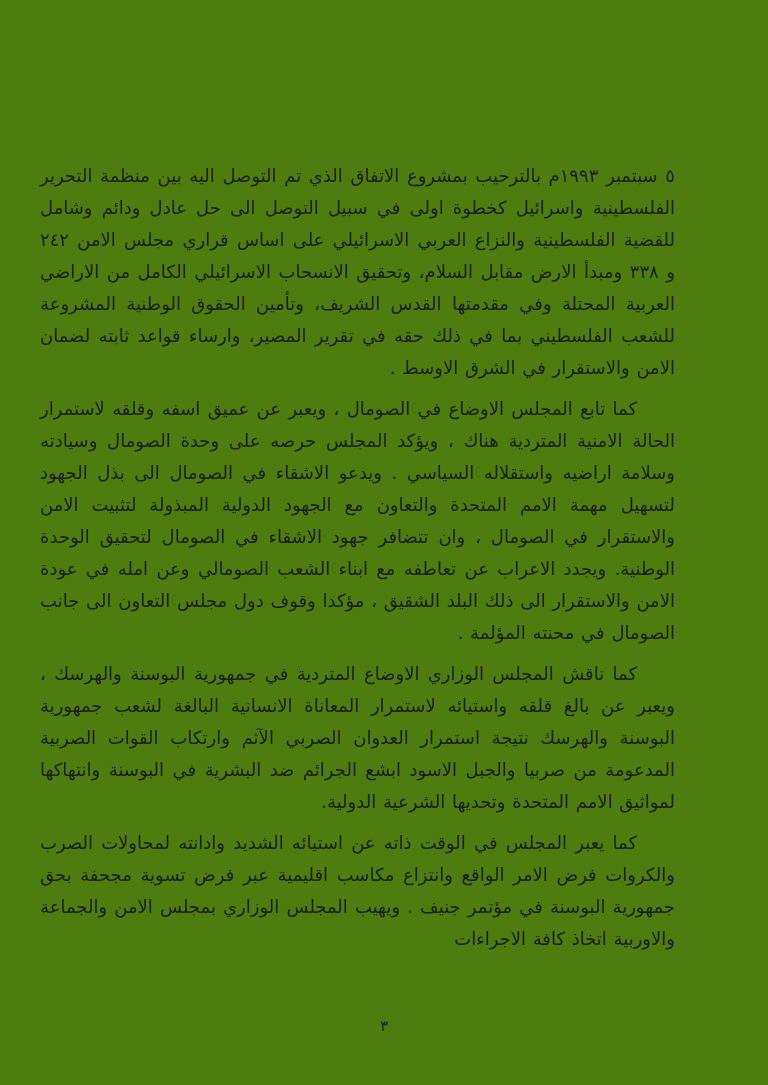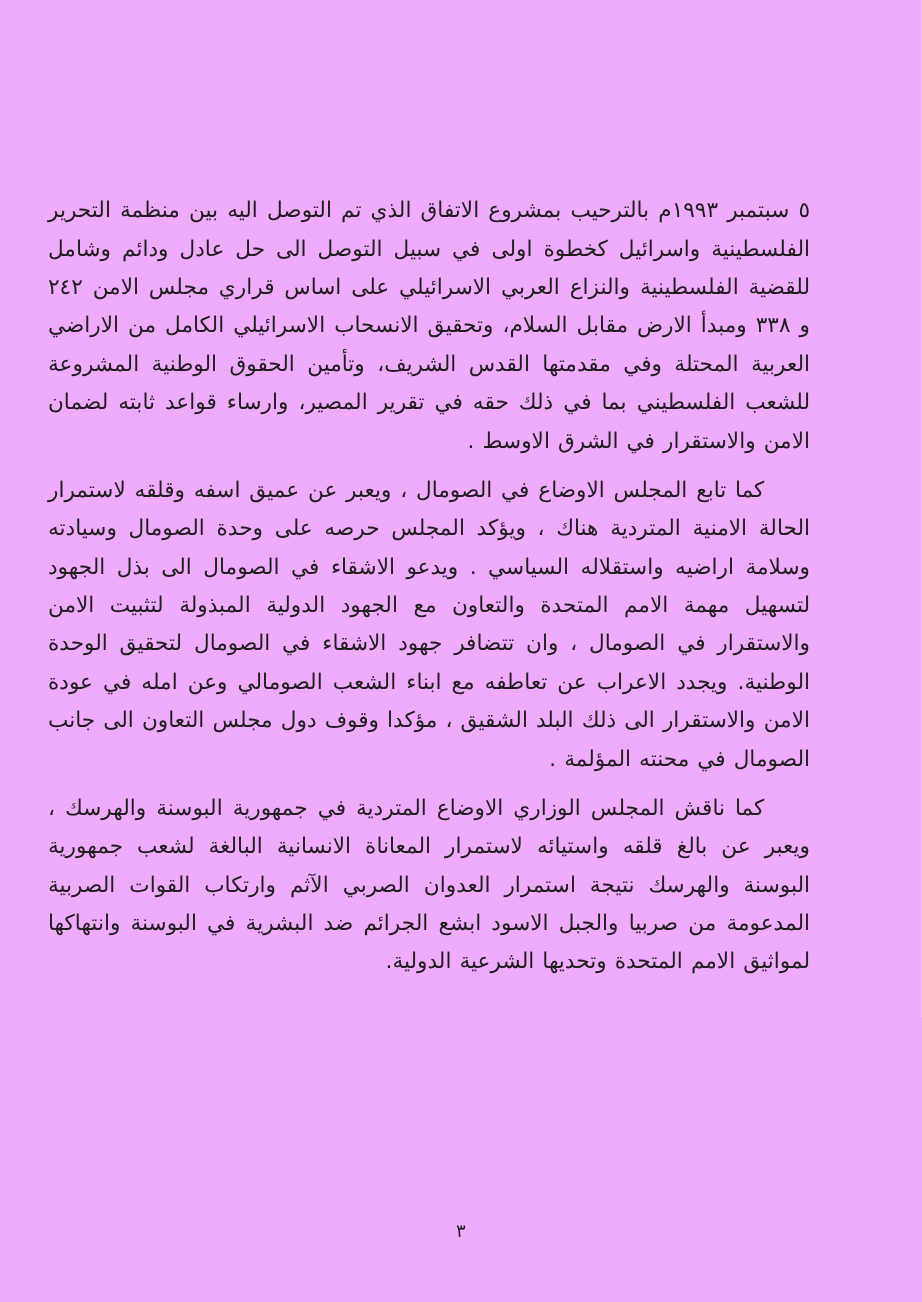--- a/index.html
+++ b/index.html
@@ -10,21 +10,21 @@
     width: 768px;
     height: 1085px;
     position: relative;
     background: #ffffff;
     font-family: "DejaVu Sans", sans-serif;
     overflow: hidden;
   }
   .page {
     position: absolute;
     inset: 0;
-    background: #f0abfc;
+    background: #4d7c0f;
   }
   .text-block {
     position: absolute;
     top: 160px;
     left: 40px;
     width: 635px;
     direction: rtl;
     unicode-bidi: embed;
     text-align: justify;
     color: #1e1e1e;
@@ -54,17 +54,18 @@
 </style>
 </head>
 <body>
 
 <div class="page">
 
   <div class="text-block">
     <p class="no-indent">٥ سبتمبر ١٩٩٣م بالترحيب بمشروع الاتفاق الذي تم التوصل اليه بين منظمة التحرير الفلسطينية واسرائيل كخطوة اولى في سبيل التوصل الى حل عادل ودائم وشامل للقضية الفلسطينية والنزاع العربي الاسرائيلي على اساس قراري مجلس الامن ٢٤٢ و ٣٣٨ ومبدأ الارض مقابل السلام، وتحقيق الانسحاب الاسرائيلي الكامل من الاراضي العربية المحتلة وفي مقدمتها القدس الشريف، وتأمين الحقوق الوطنية المشروعة للشعب الفلسطيني بما في ذلك حقه في تقرير المصير، وارساء قواعد ثابته لضمان الامن والاستقرار في الشرق الاوسط .</p>
     <p>كما تابع المجلس الاوضاع في الصومال ، ويعبر عن عميق اسفه وقلقه لاستمرار الحالة الامنية المتردية هناك ، ويؤكد المجلس حرصه على وحدة الصومال وسيادته وسلامة اراضيه واستقلاله السياسي . ويدعو الاشقاء في الصومال الى بذل الجهود لتسهيل مهمة الامم المتحدة والتعاون مع الجهود الدولية المبذولة لتثبيت الامن والاستقرار في الصومال ، وان تتضافر جهود الاشقاء في الصومال لتحقيق الوحدة الوطنية. ويجدد الاعراب عن تعاطفه مع ابناء الشعب الصومالي وعن امله في عودة الامن والاستقرار الى ذلك البلد الشقيق ، مؤكدا وقوف دول مجلس التعاون الى جانب الصومال في محنته المؤلمة .</p>
     <p>كما ناقش المجلس الوزاري الاوضاع المتردية في جمهورية البوسنة والهرسك ، ويعبر عن بالغ قلقه واستيائه لاستمرار المعاناة الانسانية البالغة لشعب جمهورية البوسنة والهرسك نتيجة استمرار العدوان الصربي الآثم وارتكاب القوات الصربية المدعومة من صربيا والجبل الاسود ابشع الجرائم ضد البشرية في البوسنة وانتهاكها لمواثيق الامم المتحدة وتحديها الشرعية الدولية.</p>
+    <p>كما يعبر المجلس في الوقت ذاته عن استيائه الشديد وادانته لمحاولات الصرب والكروات فرض الامر الواقع وانتزاع مكاسب اقليمية عبر فرض تسوية مجحفة بحق جمهورية البوسنة في مؤتمر جنيف . ويهيب المجلس الوزاري بمجلس الامن والجماعة والاوربية اتخاذ كافة الاجراءات</p>
   </div>
 
   <div class="page-number">٣</div>
 
 </div>
 
 </body></html>

